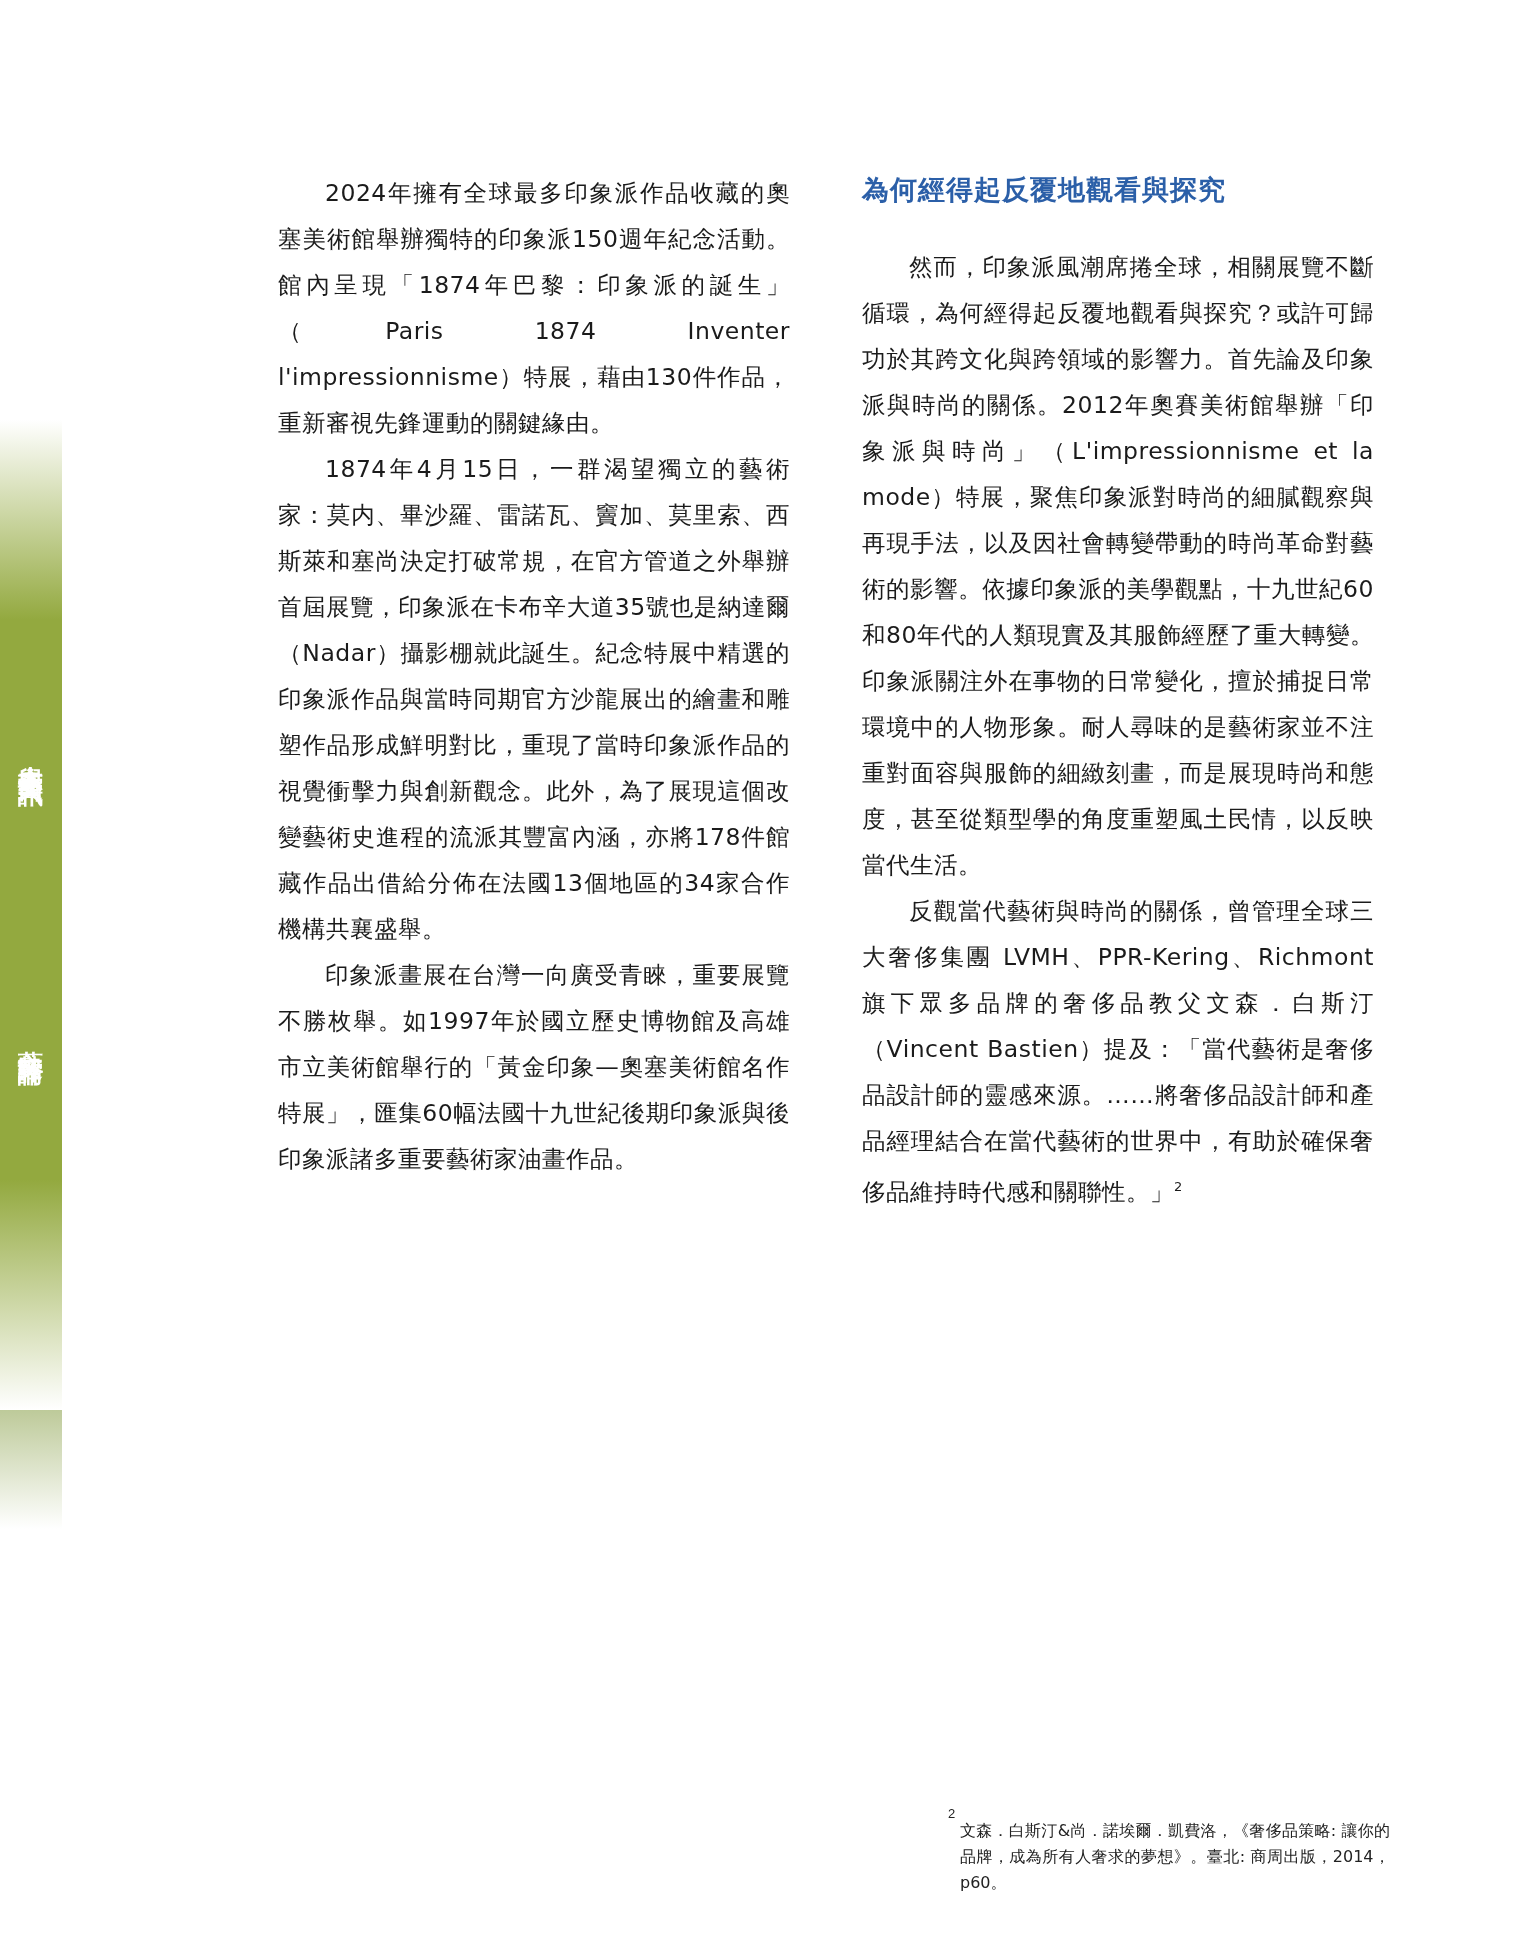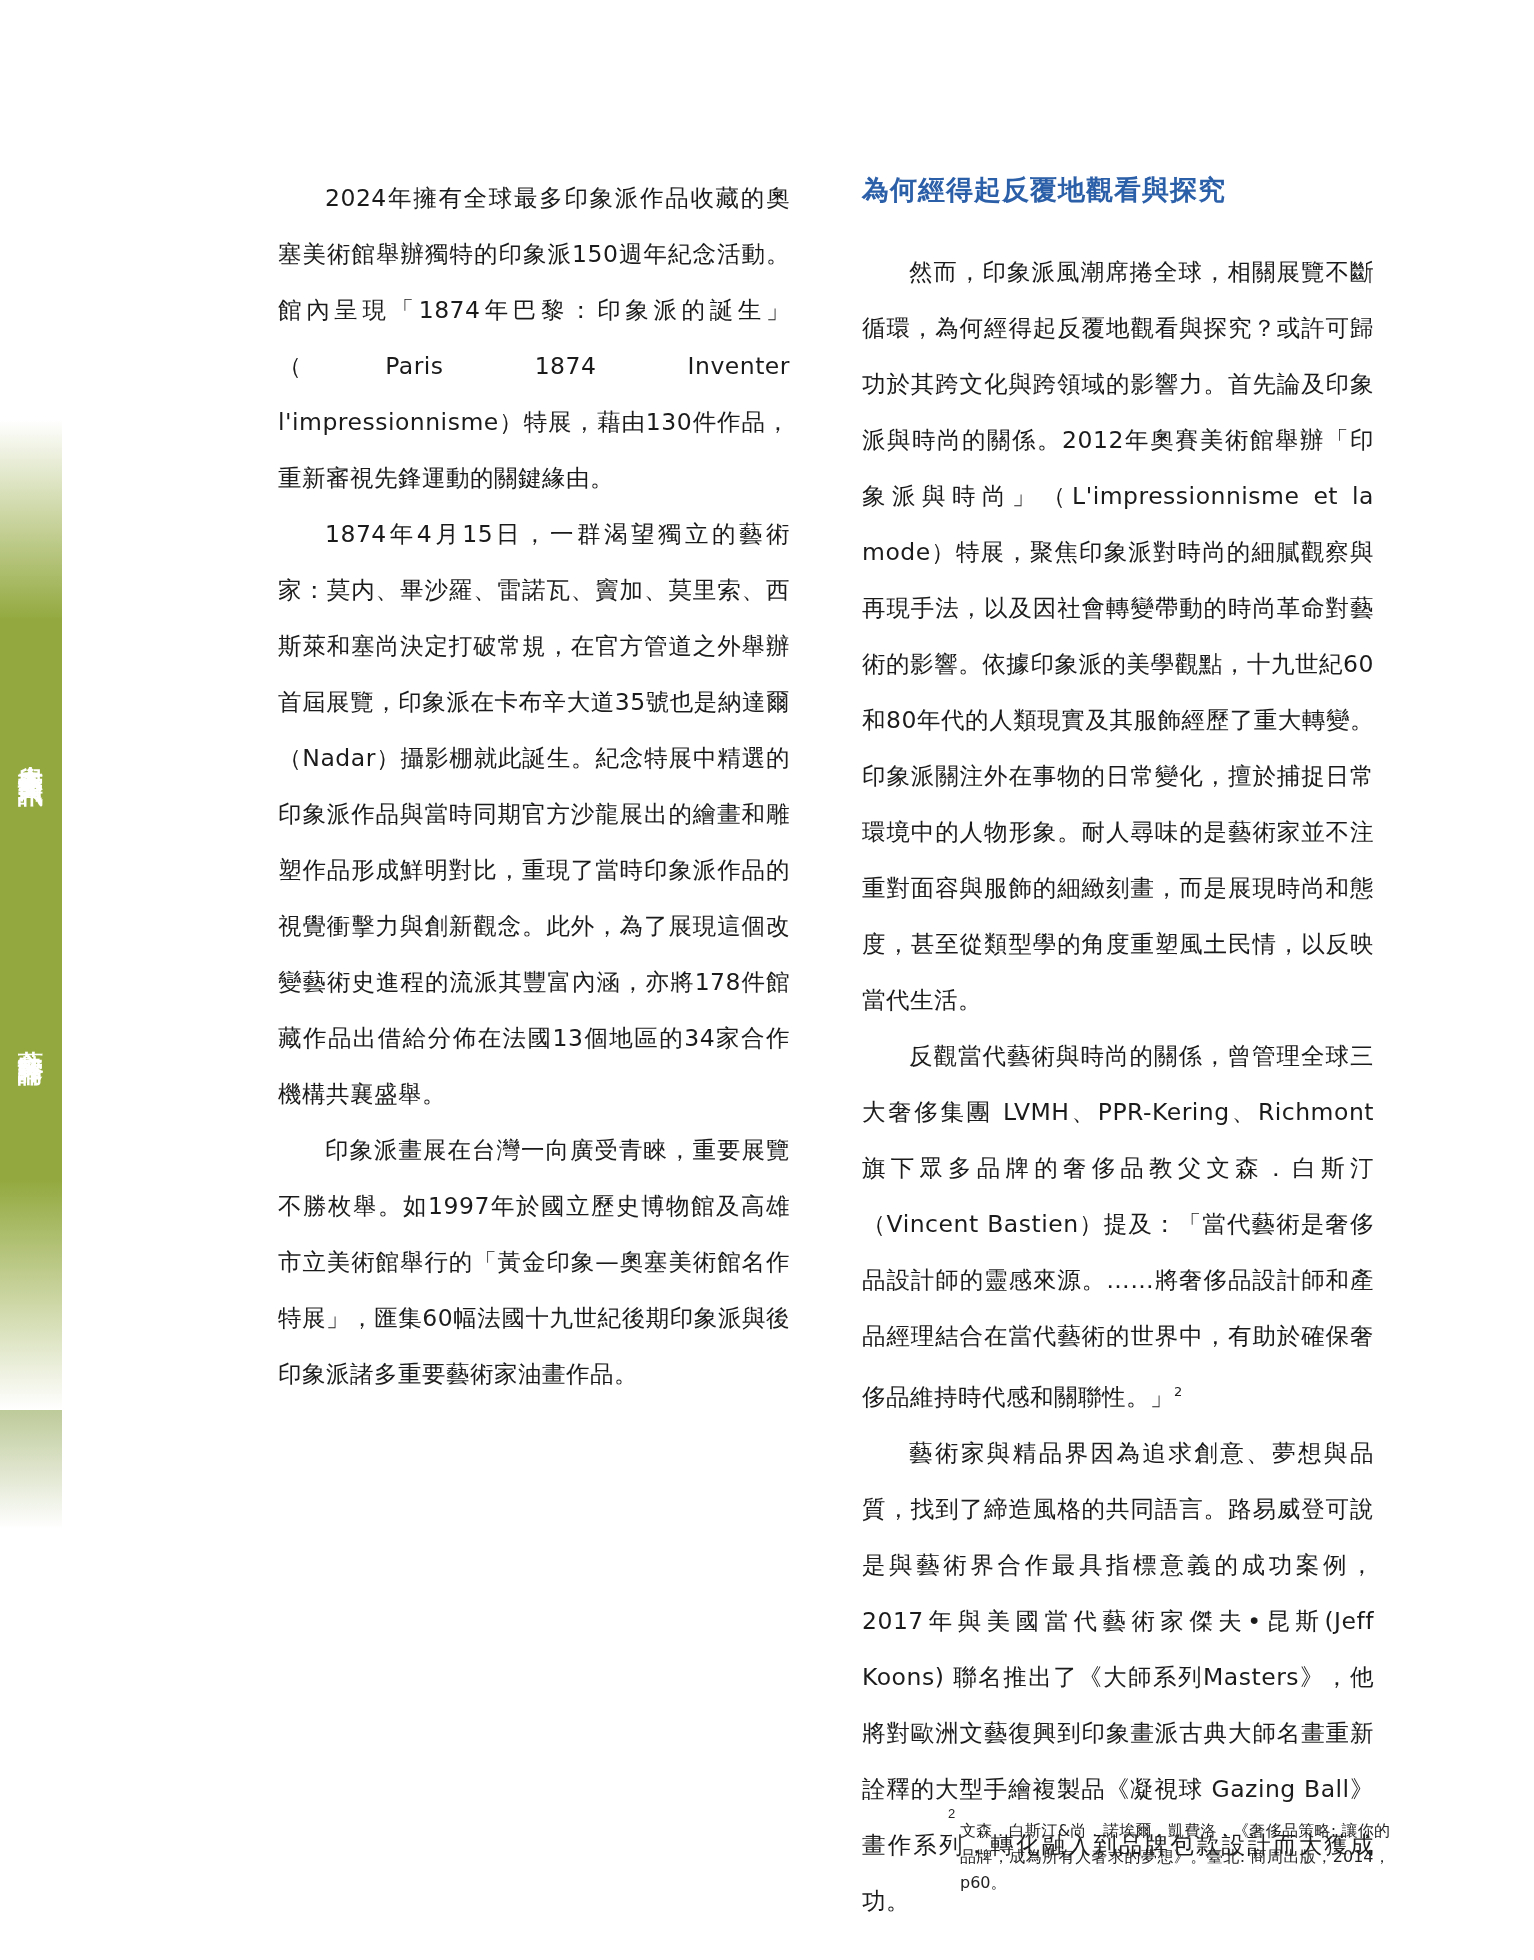--- a/index.html
+++ b/index.html
@@ -91,21 +91,21 @@
     top: 170px;
     width: 512px;
   }
   #col-left { left: 278px; }
   #col-right { left: 862px; }
 
   .body-p {
     margin: 0 0 0 0;
     text-indent: 2em;
     font-size: 23.5px;
-    line-height: 56px;
+    line-height: 46px;
     color: #1b1b1b;
     text-align: justify;
     text-justify: inter-ideograph;
     font-family: "DejaVu Sans", "Liberation Sans", sans-serif;
     letter-spacing: 0.5px;
   }
 
   #section-heading {
     font-size: 27px;
     color: #2b5fa8;
@@ -156,18 +156,17 @@
   <div class="column" id="col-left">
     <p class="body-p">2024年擁有全球最多印象派作品收藏的奧塞美術館舉辦獨特的印象派150週年紀念活動。館內呈現「1874年巴黎：印象派的誕生」（Paris 1874 Inventer l'impressionnisme）特展，藉由130件作品，重新審視先鋒運動的關鍵緣由。</p>
     <p class="body-p">1874年4月15日，一群渴望獨立的藝術家：莫内、畢沙羅、雷諾瓦、竇加、莫里索、西斯萊和塞尚決定打破常規，在官方管道之外舉辦首屆展覽，印象派在卡布辛大道35號也是納達爾（Nadar）攝影棚就此誕生。紀念特展中精選的印象派作品與當時同期官方沙龍展出的繪畫和雕塑作品形成鮮明對比，重現了當時印象派作品的視覺衝擊力與創新觀念。此外，為了展現這個改變藝術史進程的流派其豐富內涵，亦將178件館藏作品出借給分佈在法國13個地區的34家合作機構共襄盛舉。</p>
     <p class="body-p">印象派畫展在台灣一向廣受青睞，重要展覽不勝枚舉。如1997年於國立歷史博物館及高雄市立美術館舉行的「黃金印象—奧塞美術館名作特展」，匯集60幅法國十九世紀後期印象派與後印象派諸多重要藝術家油畫作品。</p>
   </div>
 
   <div class="column" id="col-right">
     <h2 id="section-heading">為何經得起反覆地觀看與探究</h2>
     <p class="body-p">然而，印象派風潮席捲全球，相關展覽不斷循環，為何經得起反覆地觀看與探究？或許可歸功於其跨文化與跨領域的影響力。首先論及印象派與時尚的關係。2012年奧賽美術館舉辦「印象派與時尚」（L'impressionnisme et la mode）特展，聚焦印象派對時尚的細膩觀察與再現手法，以及因社會轉變帶動的時尚革命對藝術的影響。依據印象派的美學觀點，十九世紀60和80年代的人類現實及其服飾經歷了重大轉變。印象派關注外在事物的日常變化，擅於捕捉日常環境中的人物形象。耐人尋味的是藝術家並不注重對面容與服飾的細緻刻畫，而是展現時尚和態度，甚至從類型學的角度重塑風土民情，以反映當代生活。</p>
     <p class="body-p"><span>反觀當代藝術與時尚的關係，曾管理全球三大奢侈集團 LVMH、PPR-Kering、Richmont旗下眾多品牌的奢侈品教父文森．白斯汀（Vincent Bastien）提及：「當代藝術是奢侈品設計師的靈感來源。……將奢侈品設計師和產品經理結合在當代藝術的世界中，有助於確保奢侈品維持時代感和關聯性。」</span><span class="sup">2</span></p>
-    <p class="body-p">藝術家與精品界因為追求創意、夢想與品質，找到了締造風格的共同語言。路易威登可說是與藝術界合作最具指標意義的成功案例，2017年與美國當代藝術家傑夫•昆斯(Jeff Koons) 聯名推出了《大師系列Masters》，他將對歐洲文藝復興到印象畫派古典大師名畫重新詮釋的大型手繪複製品《凝視球 Gazing Ball》 畫作系列，轉化融入到品牌包款設計而大獲成功。</p>
   </div>
 
   <div id="footnote-marker">2</div>
   <div id="footnote">文森．白斯汀&amp;尚．諾埃爾．凱費洛，《奢侈品策略: 讓你的品牌，成為所有人奢求的夢想》。臺北: 商周出版，2014，p60。</div>
 </div>
 
 </body></html>

